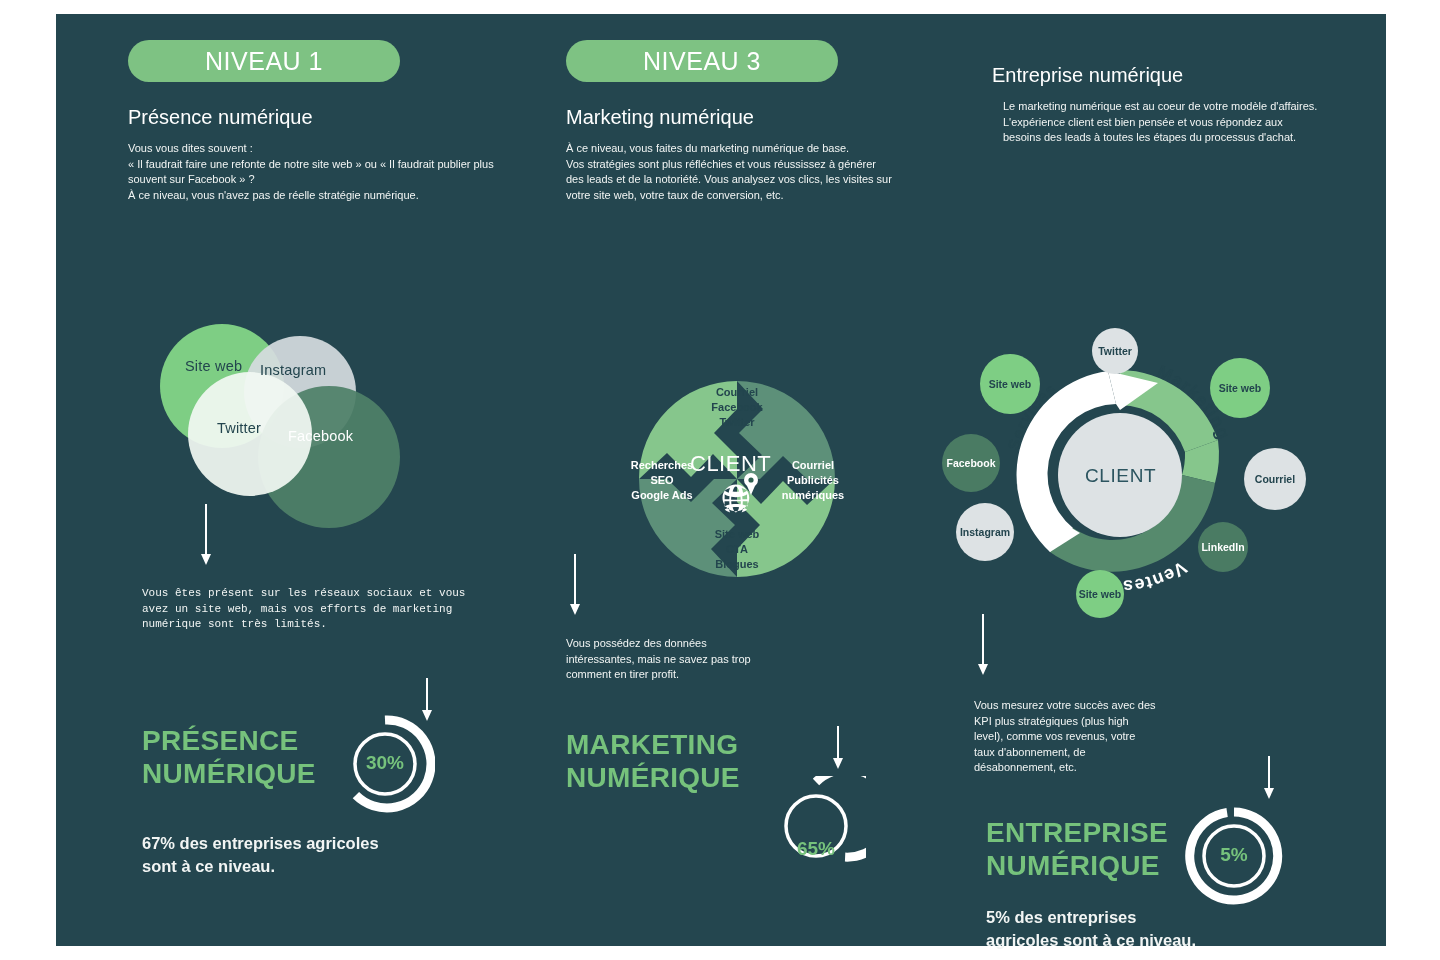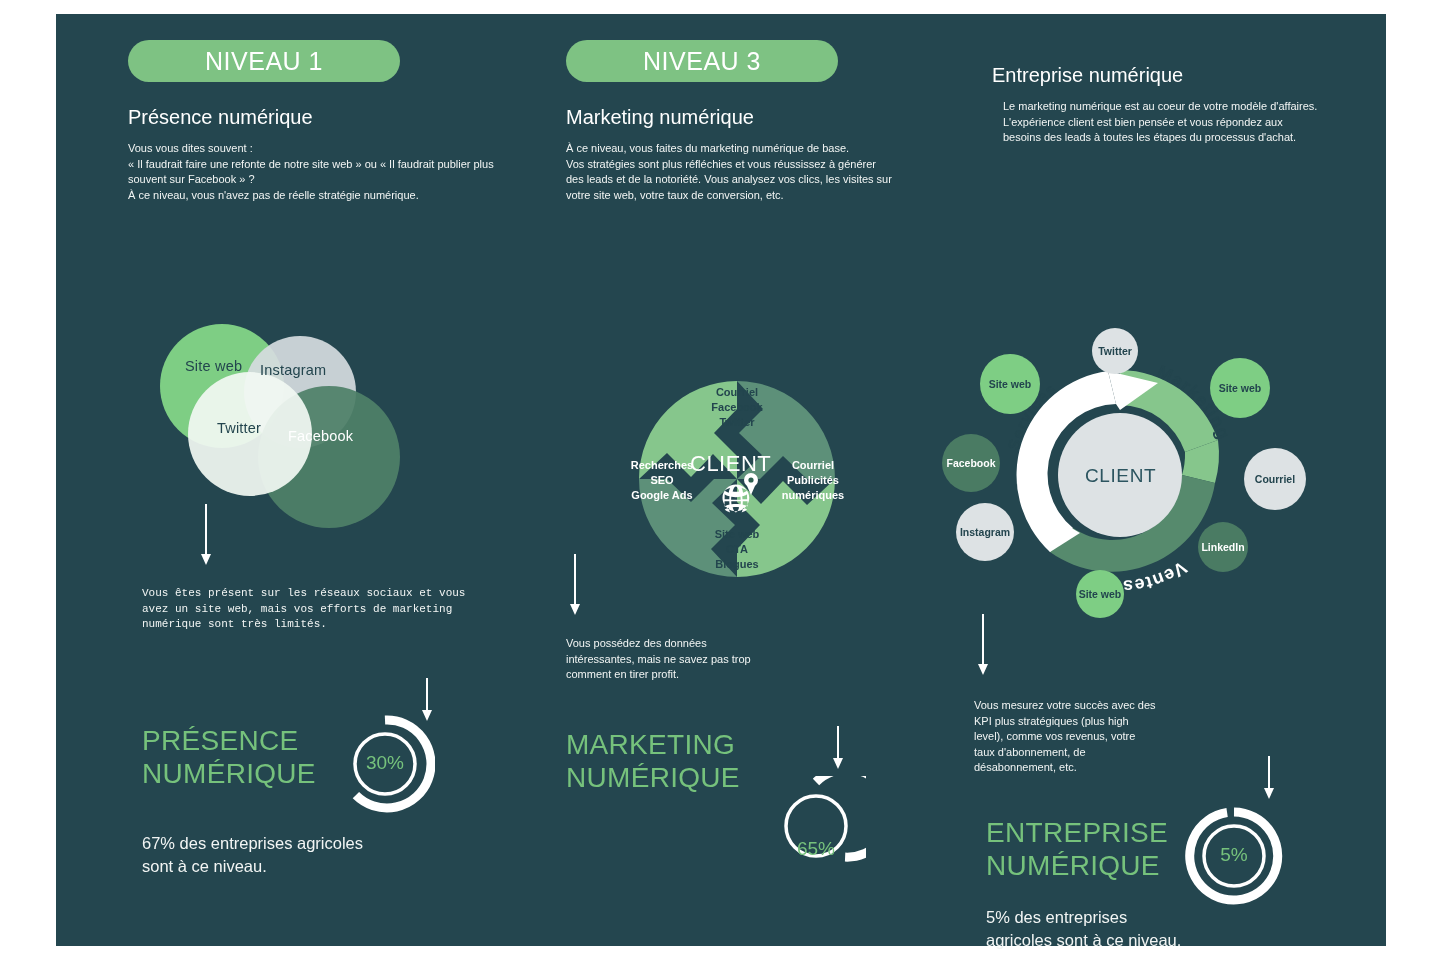--- a/index.html
+++ b/index.html
@@ -80,21 +80,21 @@
     font-size:10.5px;font-weight:bold;text-align:center;
   }
   .bubble.green{background:#7ece84;color:#23454e;}
   .bubble.grey{background:#dde2e4;color:#23454e;}
   .bubble.dark{background:#4a7b63;color:#ffffff;}
   .ring-center-word{
     position:absolute;color:#2c5560;font-size:19px;letter-spacing:.6px;
   }
 
   
-  .stat{position:absolute;}
+  .stat{position:absolute;font-weight:bold;}
   .stat-title{
     position:absolute;color:#76c27c;font-size:28px;line-height:1.18;
     white-space:pre-line;letter-spacing:.3px;
   }
   .stat-note{
     position:absolute;color:#f2f5f4;font-size:16.5px;line-height:1.4;
     white-space:pre-line;
   }
   .donut{position:absolute;}
   .donut .pct{

